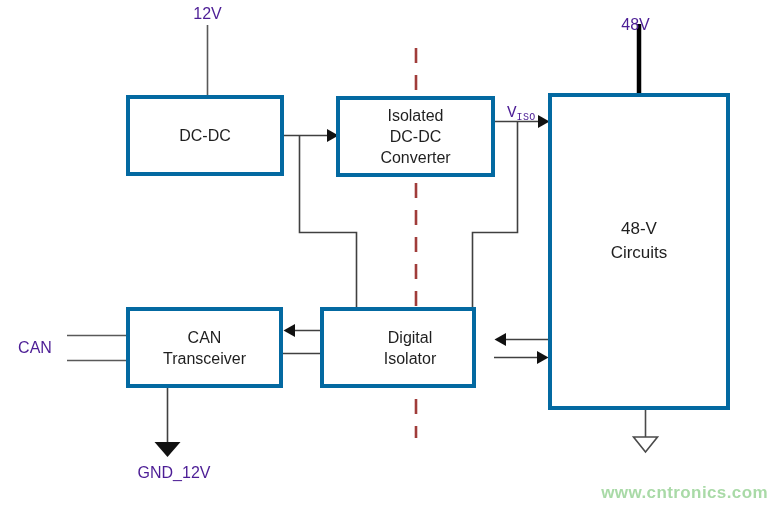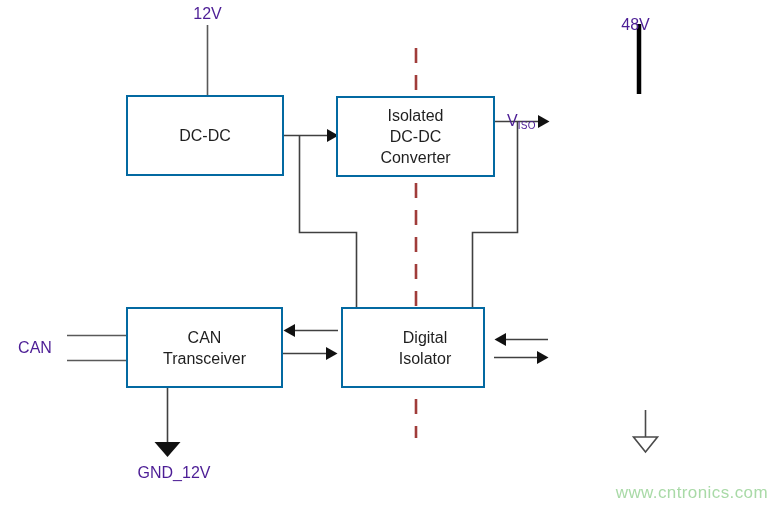--- a/index.html
+++ b/index.html
@@ -8,48 +8,48 @@
     width:770px;height:513px;
     background:#ffffff;
     font-family:"Liberation Sans", sans-serif;
     color:#1f1f1f;
     overflow:hidden;
   }
   .wires{position:absolute;left:0;top:0;width:770px;height:513px;}
   .box{
     position:absolute;
     box-sizing:border-box;
-    border:2px solid #0369a1;
+    border:4px solid #0369a1;
     background:#fff;
     display:flex;align-items:center;justify-content:center;
     text-align:center;
   }
   .block-label{
     white-space:pre-line;
     font-size:16px;
     line-height:21px;
     color:#1f1f1f;
   }
   .b-dcdc{left:126px;top:95px;width:158px;height:81px;}
   .b-iso{left:336px;top:96px;width:159px;height:81px;}
   .b-can{left:126px;top:307px;width:157px;height:81px;}
-  .b-dig{left:341px;top:307px;width:144px;height:81px;padding-left:24px;}
+  .b-dig{left:320px;top:307px;width:156px;height:81px;padding-left:24px;}
   .b-48{left:548px;top:93px;width:182px;height:317px;}
   .b-48 .block-label{padding-bottom:22px;font-size:17px;line-height:24px;}
   .txt{position:absolute;font-size:16px;line-height:18px;color:#4c1d95;}
   .l-12v{left:185px;top:5px;width:45px;text-align:center;}
   .l-48v{left:613px;top:16px;width:45px;text-align:center;}
   .l-can{left:12px;top:339px;width:46px;text-align:center;}
   .l-gnd12{left:127px;top:464px;width:94px;text-align:center;}
   .l-gnd48{left:610px;top:464px;width:94px;text-align:center;}
-  .l-viso{left:507px;top:112px;}
+  .l-viso{left:507px;top:104px;font-family:Liberation Mono, monospace;}
   .l-viso .sub{font-size:10px;vertical-align:-3px;letter-spacing:0.3px;}
   .l-wm{
     left:553px;top:484px;width:215px;text-align:right;
-    font-size:17px;letter-spacing:0.4px;color:#A9DAA7;
+    font-size:17px;letter-spacing:0.4px;color:#A9DAA7;font-weight:bold;
   }
 </style>
 </head>
 <body>
 
 <div class="canvas">
 
   <svg class="wires" viewBox="0 0 770 513">
 
     <line x1="416" y1="48" x2="416" y2="438" stroke="#A03C3A" stroke-width="2.6" stroke-dasharray="15 12"></line>
@@ -103,20 +103,24 @@
   <div class="box b-can">
     <span class="block-label">CAN
 Transceiver</span>
   </div>
 
   <div class="box b-dig">
     <span class="block-label">Digital
 Isolator</span>
   </div>
 
+  <div class="box b-48">
+    <span class="block-label">48-V
+Circuits</span>
+  </div>
 
   <div class="txt l-12v">12V</div>
 
   <div class="txt l-48v">48V</div>
 
   <div class="txt l-can">CAN</div>
 
   <div class="txt l-viso">
     <span>V</span><span class="sub">ISO</span>
   </div>

